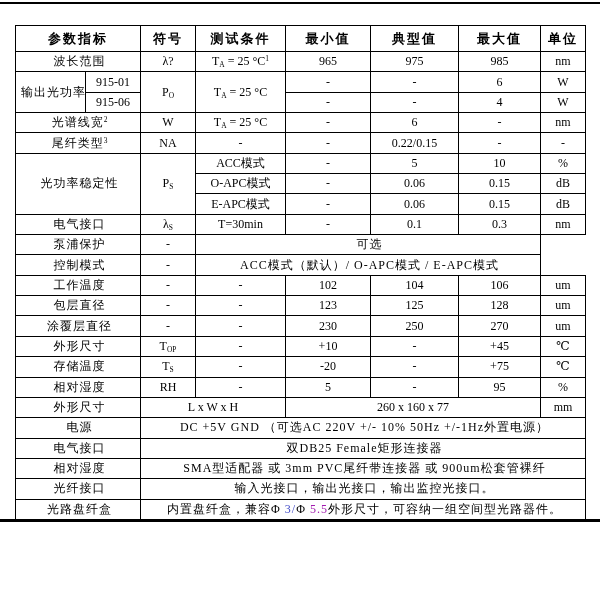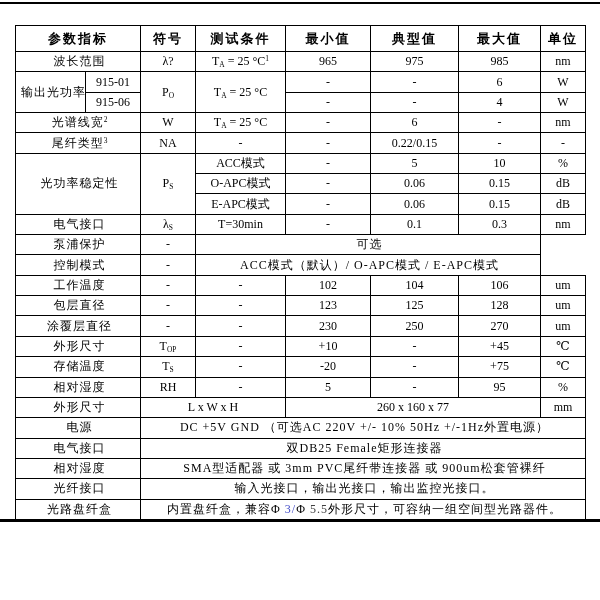--- a/index.html
+++ b/index.html
@@ -214,16 +214,16 @@
       <tr>
         <td colspan="2" class="left">相对湿度</td>
         <td colspan="6" class="left">SMA型适配器  或  3mm PVC尾纤带连接器  或  900um松套管裸纤</td>
       </tr>
       <tr>
         <td colspan="2" class="left">光纤接口</td>
         <td colspan="6" class="left">输入光接口，输出光接口，输出监控光接口。</td>
       </tr>
       <tr>
         <td colspan="2" class="left">光路盘纤盒</td>
-        <td colspan="6" class="left"><span>内置盘纤盒，兼容Φ </span><span style="color: rgb(59, 69, 198);">3/</span><span>Φ </span><span style="color: #404040;">5.5</span><span>外形尺寸，可容纳一组空间型光路器件。</span></td>
+        <td colspan="6" class="left"><span>内置盘纤盒，兼容Φ </span><span style="color: rgb(59, 69, 198);">3/</span><span>Φ </span><span style="color: #a21caf;">5.5</span><span>外形尺寸，可容纳一组空间型光路器件。</span></td>
       </tr>
     </tbody>
 </table>
 
 </body></html>

